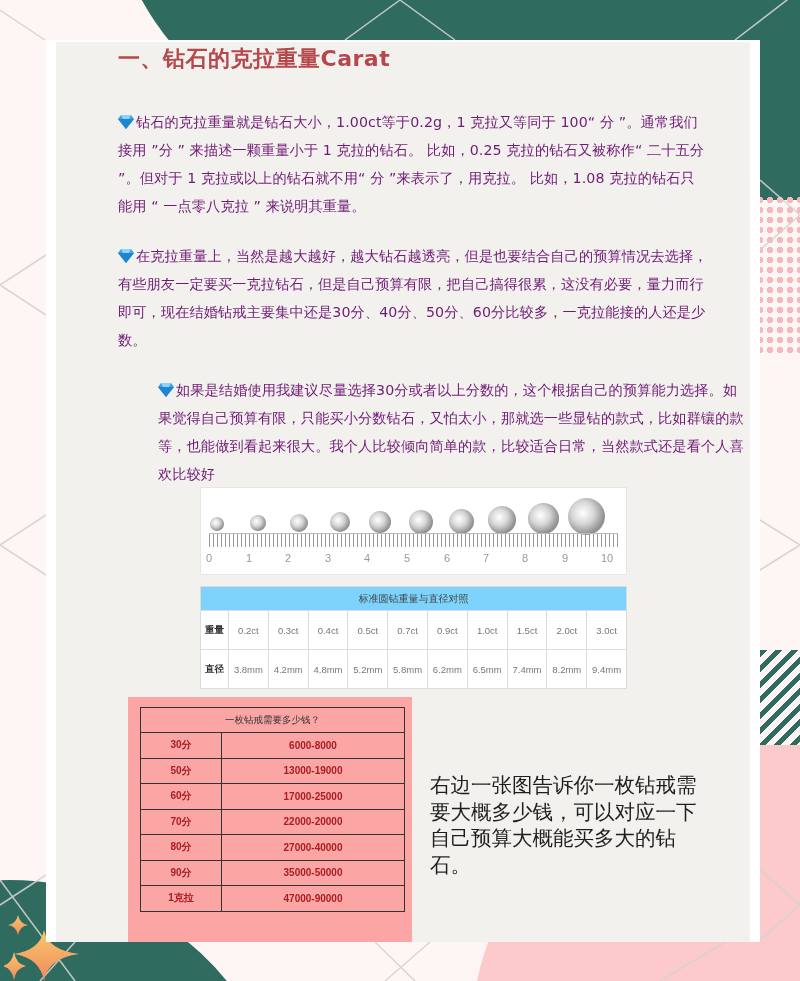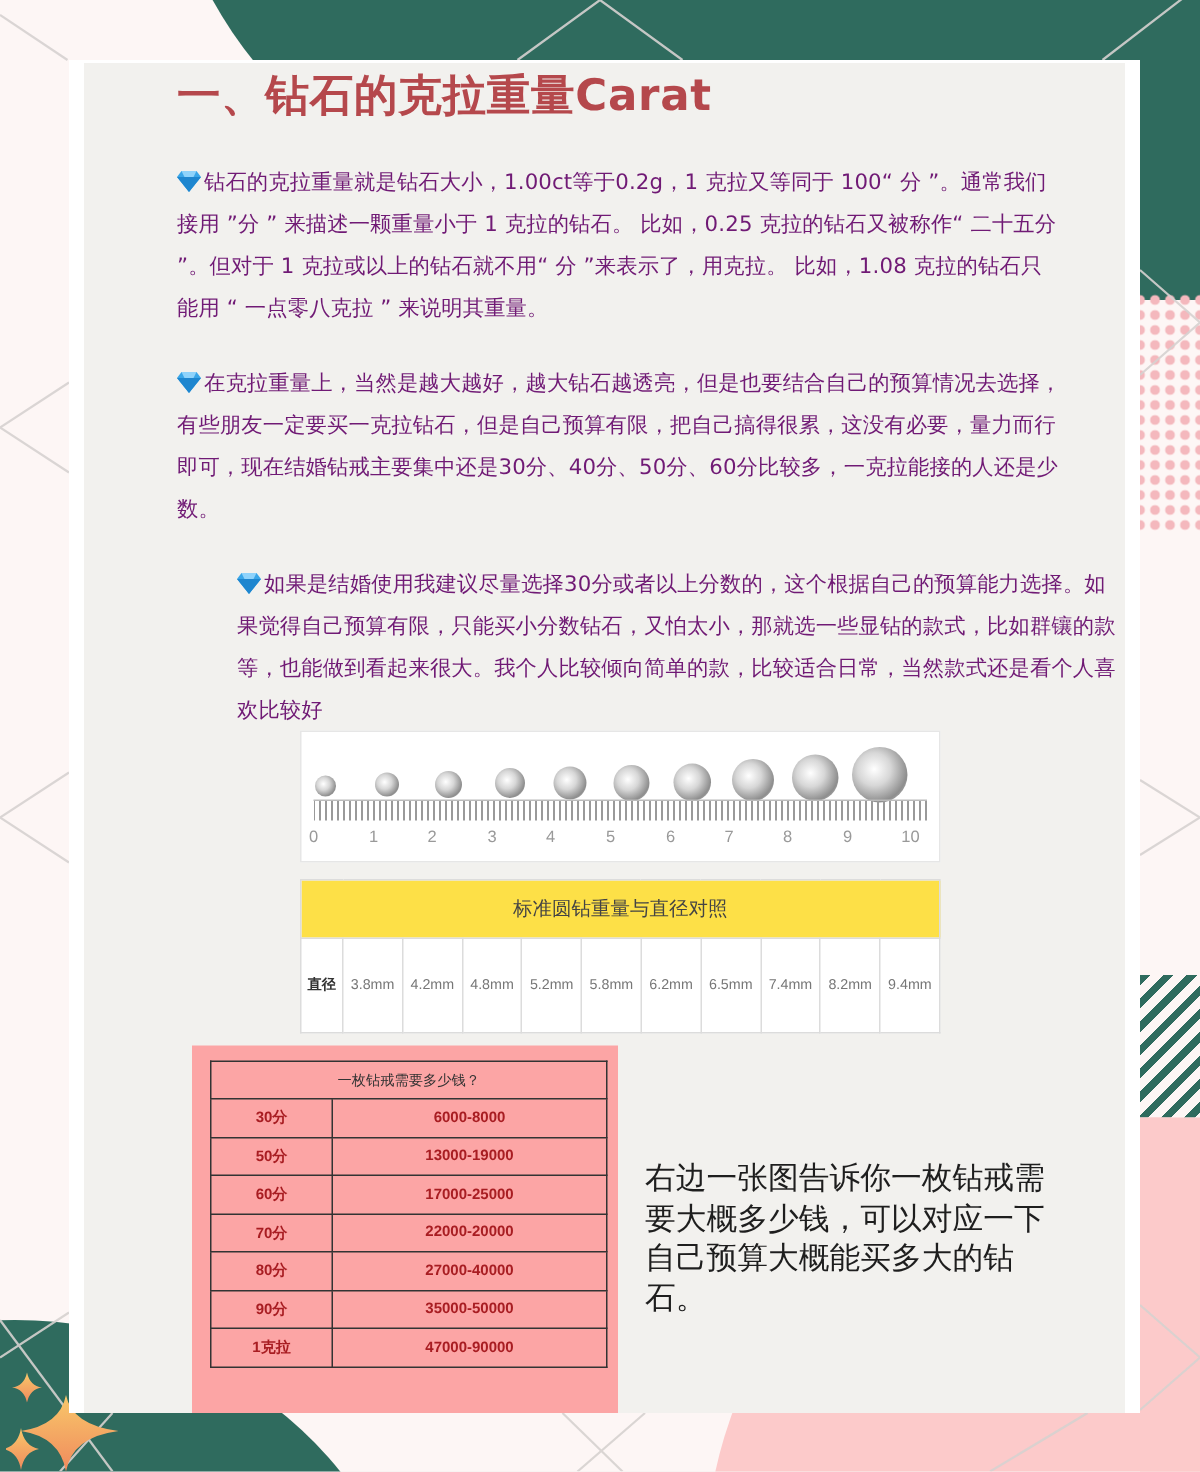--- a/index.html
+++ b/index.html
@@ -50,21 +50,21 @@
     position: absolute; left: 46px; top: 40px; width: 714px; height: 902px;
     background: #ffffff;
   }
   .card {
     position: absolute; left: 56px; top: 42px; width: 694px; height: 900px;
     background: #f2f1ee;
   }
   .title {
     position: absolute; left: 118px; top: 44px;
     font-family: "DejaVu Sans", sans-serif;
-    font-size: 29px; color: #b5484c; letter-spacing: 0.5px;
+    font-size: 22px; color: #b5484c; letter-spacing: 0.5px;
     white-space: nowrap;
   }
   .para {
     position: absolute; left: 118px; width: 590px;
     font-size: 14.2px; line-height: 28px; color: #701a75;
     letter-spacing: 0.1px;
   }
   .para .gem { display: inline-block; width: 16px; height: 14px; vertical-align: -2px; margin-right: 2px; }
   .p1 { top: 108px; }
   .p2 { top: 242px; }
@@ -92,21 +92,21 @@
 
   
   .wd-table {
     position: absolute; left: 200px; top: 586px; width: 427px; height: 103px;
     border-collapse: collapse; background: #fff;
     font-family: "Liberation Sans", sans-serif;
   }
   .wd-table td, .wd-table th {
     border: 1px solid #dcdcdc; text-align: center; font-size: 9.5px; color: #777; font-weight: normal;
   }
-  .wd-table th.cap { background: #fde047; height: 24px; font-size: 13px; color: #444; }
+  .wd-table th.cap { background: #7dd3fc; height: 24px; font-size: 10px; color: #444; }
   .wd-table td.rowhead { color: #333; font-weight: bold; width: 28px; }
   .wd-table tr.r { height: 39px; }
 
   
   .price-wrap {
     position: absolute; left: 128px; top: 697px; width: 284px; height: 245px; background: #fca5a5;
   }
   .price-table {
     position: absolute; left: 12px; top: 10px; width: 265px; border-collapse: collapse;
     font-family: "Liberation Sans", sans-serif;
@@ -212,20 +212,33 @@
   <span class="tick-label" style="left:354px">9</span>
   <span class="tick-label" style="left:396px">10</span>
 </div>
 
 <table class="wd-table">
   <tbody>
       <tr>
     <th class="cap" colspan="11">标准圆钻重量与直径对照</th>
   </tr>
   <tr class="r">
+    <td class="rowhead">重量</td>
+    <td>0.2ct</td>
+    <td>0.3ct</td>
+    <td>0.4ct</td>
+    <td>0.5ct</td>
+    <td>0.7ct</td>
+    <td>0.9ct</td>
+    <td>1.0ct</td>
+    <td>1.5ct</td>
+    <td>2.0ct</td>
+    <td>3.0ct</td>
+  </tr>
+  <tr class="r">
     <td class="rowhead">直径</td>
     <td>3.8mm</td>
     <td>4.2mm</td>
     <td>4.8mm</td>
     <td>5.2mm</td>
     <td>5.8mm</td>
     <td>6.2mm</td>
     <td>6.5mm</td>
     <td>7.4mm</td>
     <td>8.2mm</td>

